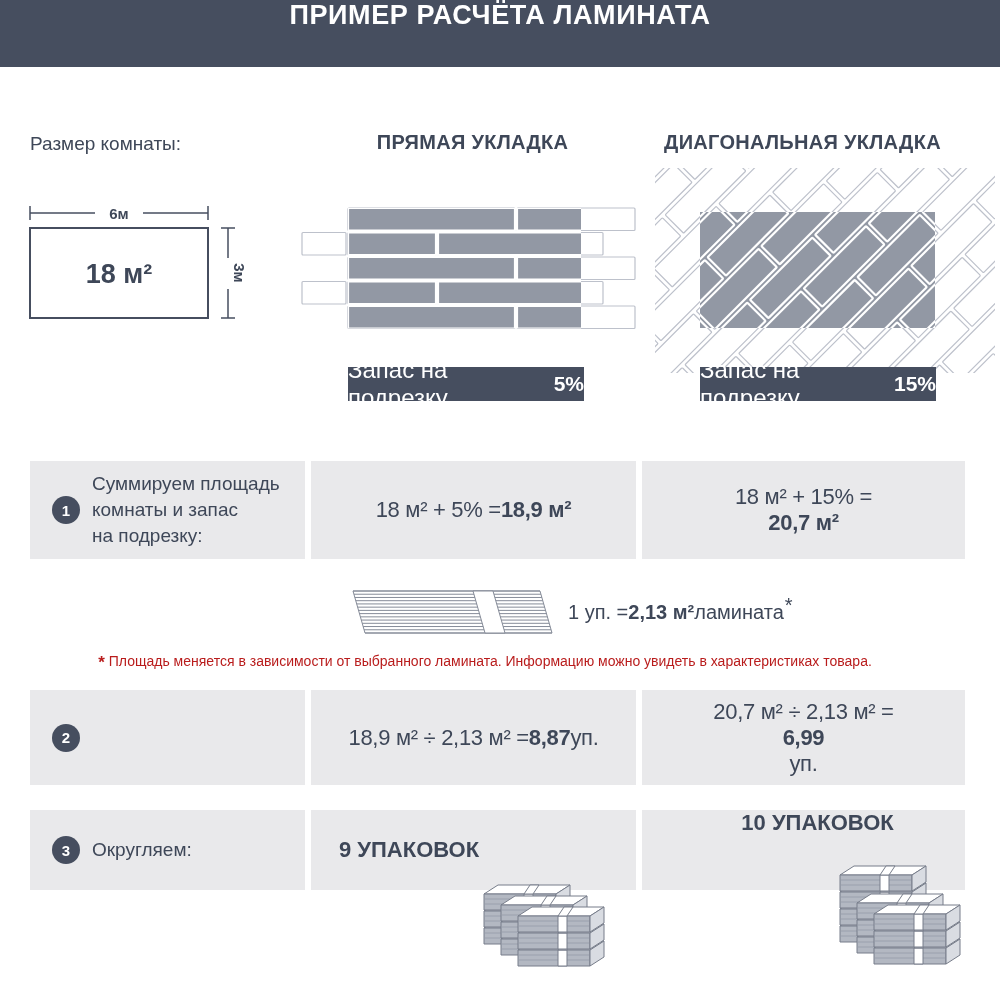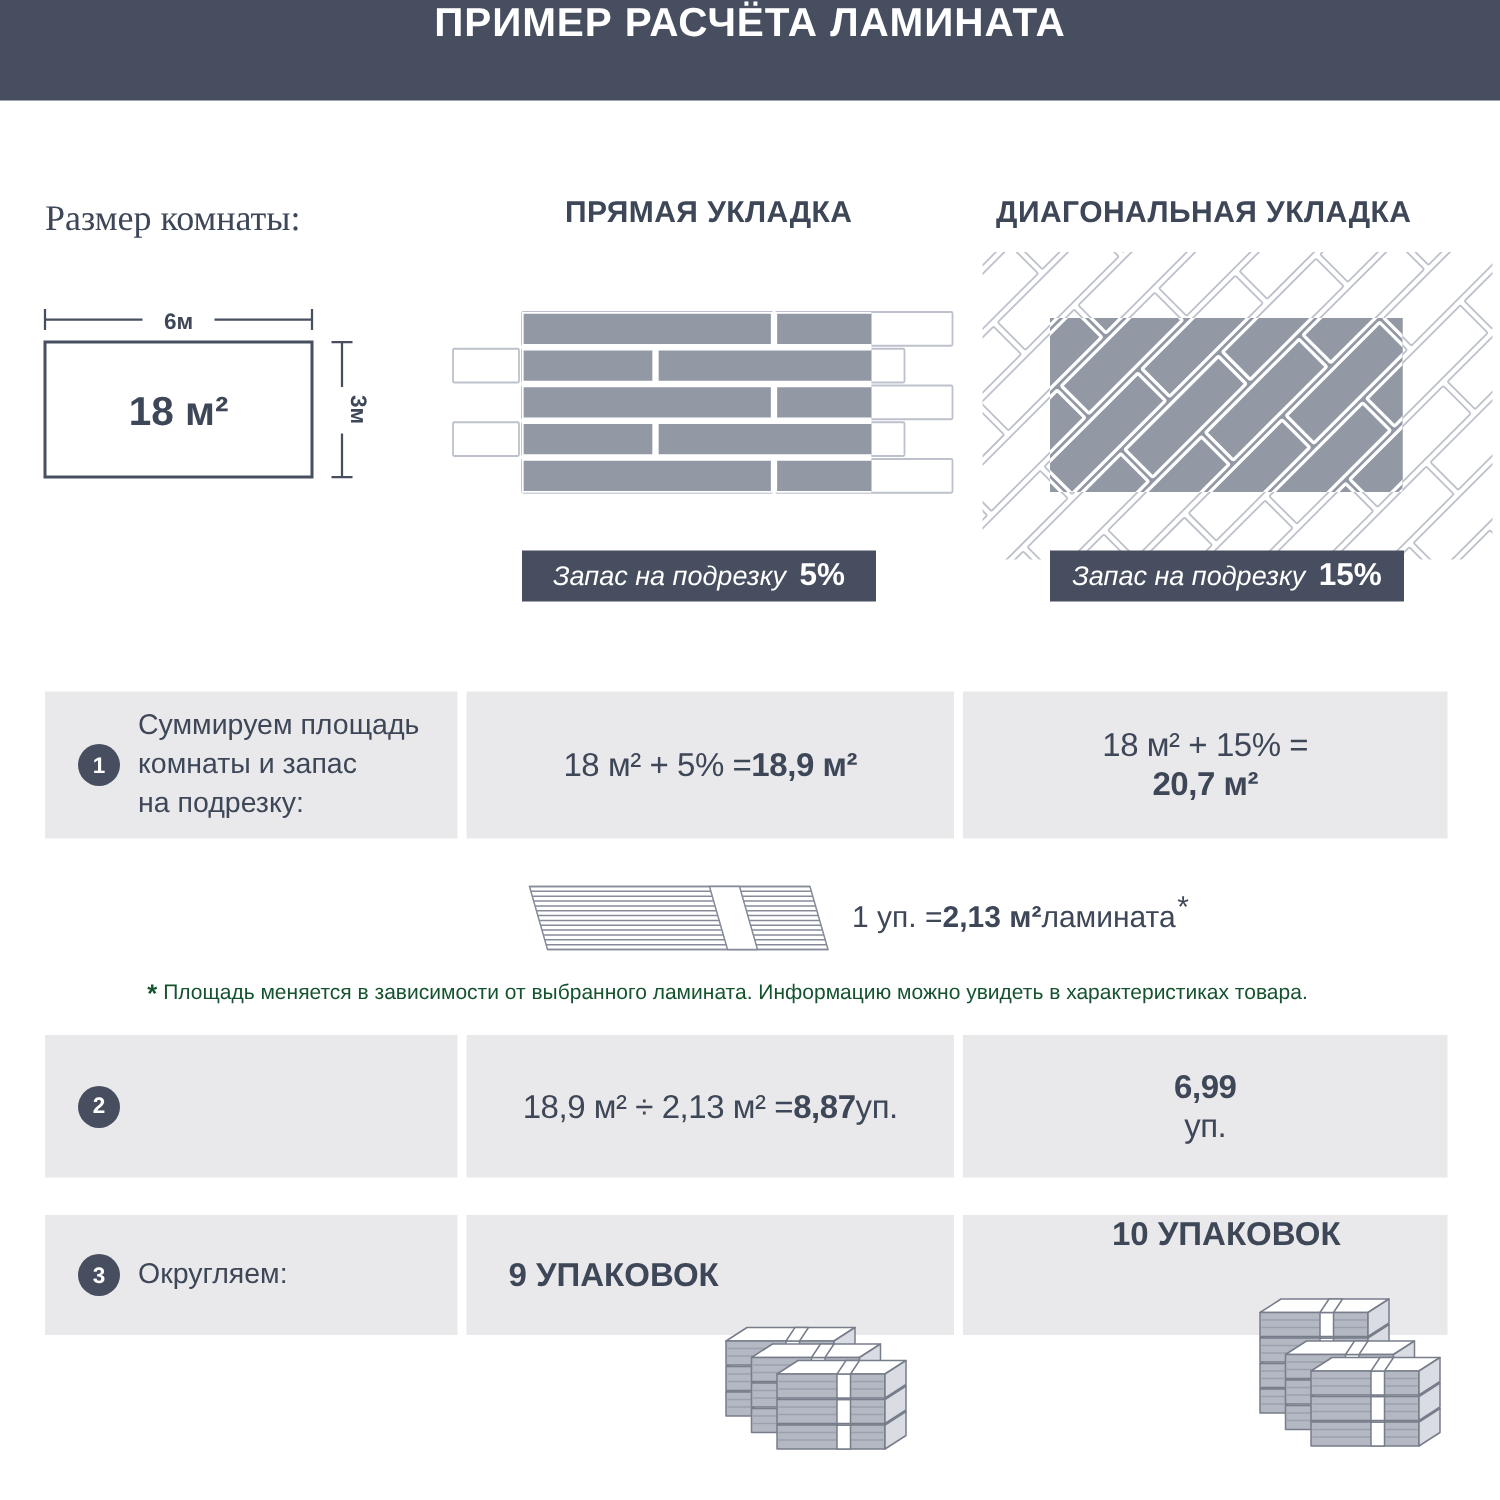--- a/index.html
+++ b/index.html
@@ -7,28 +7,28 @@
     width:1000px;height:1000px;position:relative;background:#ffffff;
     font-family:"Liberation Sans","DejaVu Sans",sans-serif;color:#3e4758;
     overflow:hidden;
   }
   .abs{position:absolute;}
   
   .titlebar{left:0;top:0;width:1000px;height:67px;background:#464e5f;
     display:flex;align-items:flex-start;justify-content:center;}
   .titlebar h1{margin:0;color:#ffffff;font-size:27px;letter-spacing:.6px;font-weight:bold;}
   
-  .room-label{left:30px;top:133px;font-size:24px;font-family:Liberation Serif, serif;}
+  .room-label{left:30px;top:133px;font-size:19px;}
   .col-header{top:131px;width:325px;text-align:center;font-size:20px;font-weight:bold;letter-spacing:.3px;}
   .col-header.straight{left:310px;}
   .col-header.diagonal{left:640px;}
   
   .badge{height:34px;background:#464e5f;color:#fff;display:flex;align-items:center;
     justify-content:center;gap:9px;top:367px;width:236px;}
-  .badge .b-label{font-size:18px;font-style:italic;}
+  .badge .b-label{font-size:24px;}
   .badge .b-value{font-size:21px;font-weight:bold;}
   .badge.straight{left:348px;}
   .badge.diagonal{left:700px;}
   
   .step-row{left:30px;width:935px;display:flex;}
   .row-1{top:461px;height:98px;}
   .row-2{top:690px;height:95px;}
   .row-3{top:810px;height:80px;}
   .cell{background:#e9e9eb;height:100%;display:flex;align-items:center;}
   .cell-label{width:275px;margin-right:6px;}
@@ -37,21 +37,21 @@
   .row-3 .cell-value{justify-content:flex-start;padding-left:28px;box-sizing:border-box;}
   .step-circle{width:28px;height:28px;border-radius:50%;background:#464e5f;color:#fff;
     font-size:15px;font-weight:bold;display:flex;align-items:center;justify-content:center;
     margin-left:22px;flex:none;}
   .step-label{margin-left:12px;font-size:19px;line-height:26px;white-space:pre-line;}
   .bold{font-weight:bold;}
   .row-3 .bold{font-size:22px;letter-spacing:0;}
   
   .pack-text{left:568px;top:586px;height:52px;display:flex;align-items:center;font-size:20px;}
   .pack-text .ast{font-size:20px;position:relative;top:-7px;margin-left:1px;}
-  .footnote{left:0;top:651px;width:970px;text-align:center;font-size:14px;color:#14532d;}
+  .footnote{left:0;top:651px;width:970px;text-align:center;font-size:14px;color:#b91c1c;}
   .footnote .fn-ast{font-size:17px;font-weight:bold;position:relative;top:2px;margin-right:4px;}
   svg{display:block;}
 </style>
 </head>
 <body>
 
 <div class="abs titlebar">
   <h1>ПРИМЕР РАСЧЁТА ЛАМИНАТА</h1>
 </div>
 
@@ -417,20 +417,21 @@
 <div class="abs step-row row-2">
   <div class="cell cell-label">
     <div class="step-circle">2</div>
   </div>
   <div class="cell cell-value">
     <span>18,9 м² ÷ 2,13 м² = </span>
       <span class="bold">8,87</span>
       <span> уп.</span>
   </div>
   <div class="cell cell-value">
+    <span>20,7 м² ÷ 2,13 м² = </span>
       <span class="bold">6,99</span>
       <span> уп.</span>
   </div>
 </div>
 
 <div class="abs step-row row-3">
   <div class="cell cell-label">
     <div class="step-circle">3</div>
     <div class="step-label">Округляем:</div>
   </div>

